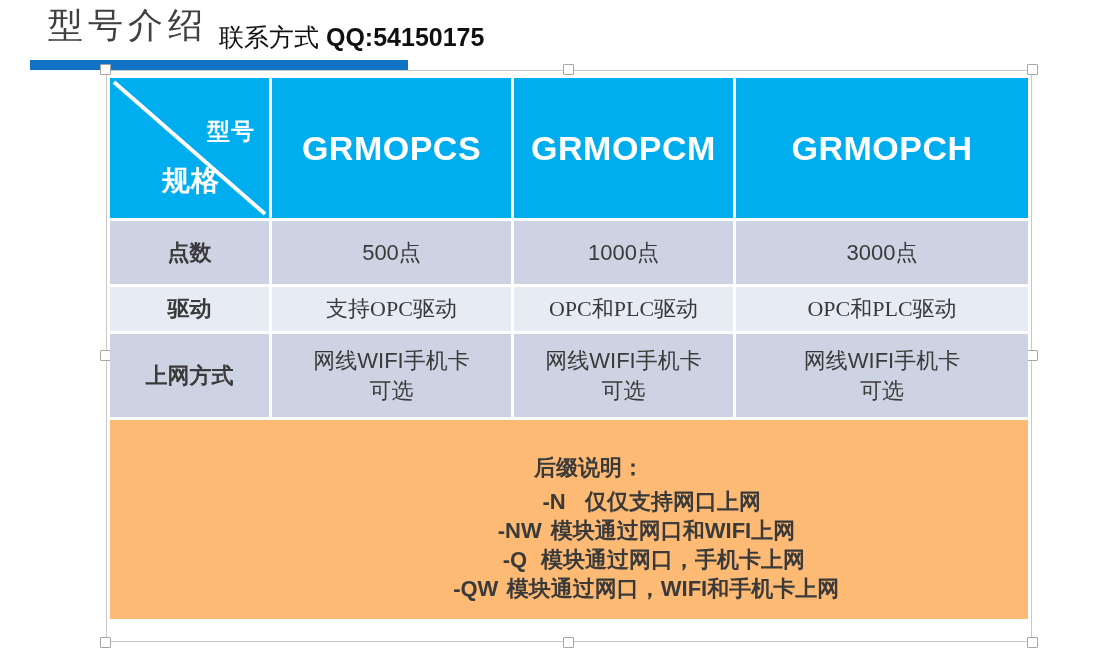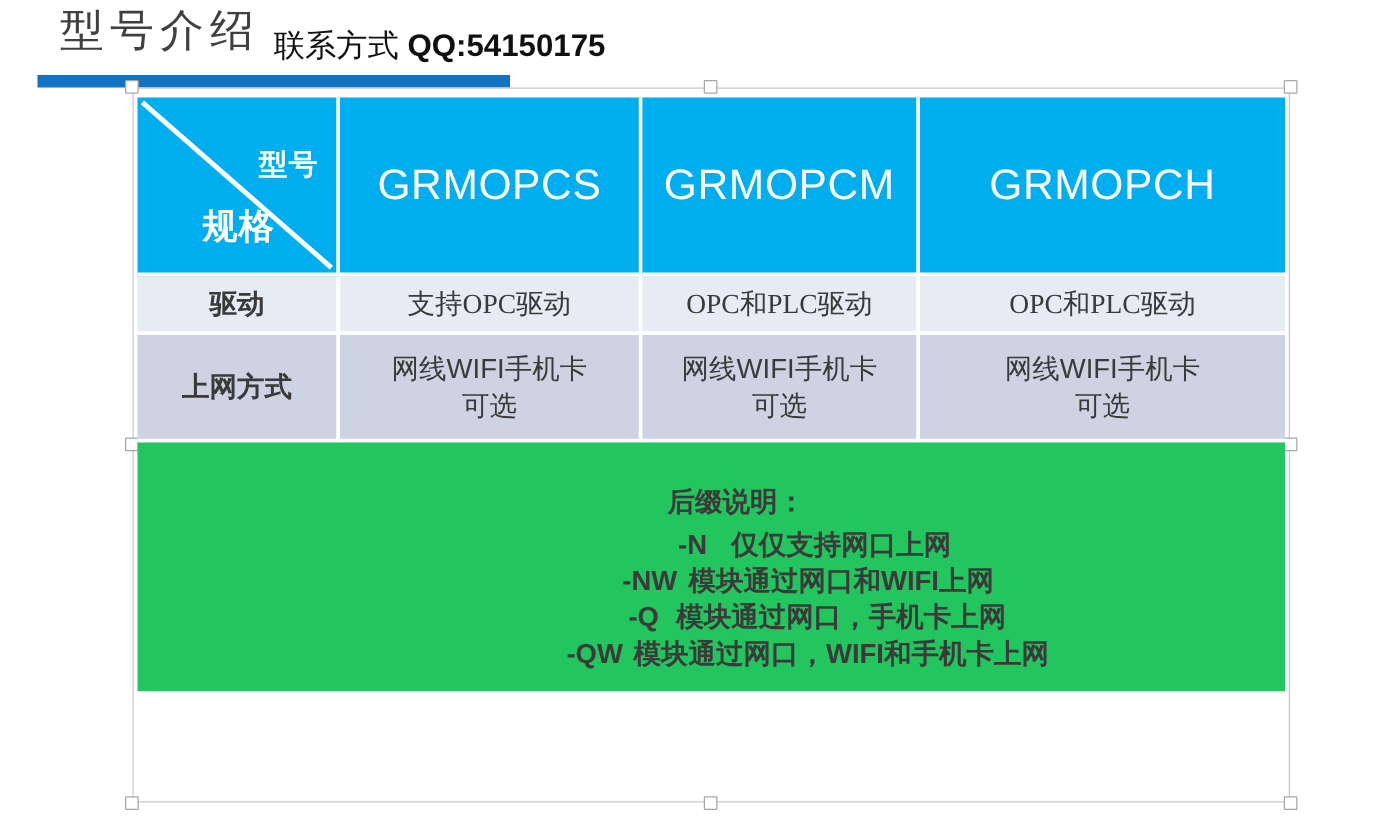--- a/index.html
+++ b/index.html
@@ -144,21 +144,21 @@
     position: absolute;
     left: 52px;
     top: 84px;
     font-size: 28px;
     font-weight: 700;
     letter-spacing: 1px;
     color: #ffffff;
   }
   .model-name {
     font-size: 34px;
-    font-weight: 400;
+    font-weight: 700;
     color: #ffffff;
     letter-spacing: 0.5px;
   }
 
   
   .row-dark td  { background: #ced3e3; }
   .row-light td { background: #e7ebf4; }
   .r-points td  { height: 66px; }
   .r-driver td  { height: 47px; font-family: Liberation Serif, serif; }
   .r-net td     { height: 86px; }
@@ -170,21 +170,21 @@
   }
   .row-value {
     font-size: 22px;
     font-weight: 400;
     color: #3a3a3a;
     line-height: 1.35;
   }
 
   
   .note-row td {
-    background: #22c55e;
+    background: #fdba74;
     height: 199px;
     text-align: left;
     vertical-align: top;
   }
   .note-wrap {
     padding: 16px 0 0 40px;
   }
   .note-heading {
     font-size: 22px;
     font-weight: 700;
@@ -253,20 +253,34 @@
         <span class="model-name">GRMOPCS</span>
       </td>
       <td>
         <span class="model-name">GRMOPCM</span>
       </td>
       <td>
         <span class="model-name">GRMOPCH</span>
       </td>
     </tr>
 
+    <tr class="row-dark r-points">
+      <td>
+        <span class="row-label">点数</span>
+      </td>
+      <td>
+        <span class="row-value">500点</span>
+      </td>
+      <td>
+        <span class="row-value">1000点</span>
+      </td>
+      <td>
+        <span class="row-value">3000点</span>
+      </td>
+    </tr>
 
     <tr class="row-light r-driver">
       <td>
         <span class="row-label">驱动</span>
       </td>
       <td>
         <span class="row-value">支持OPC驱动</span>
       </td>
       <td>
         <span class="row-value">OPC和PLC驱动</span>

